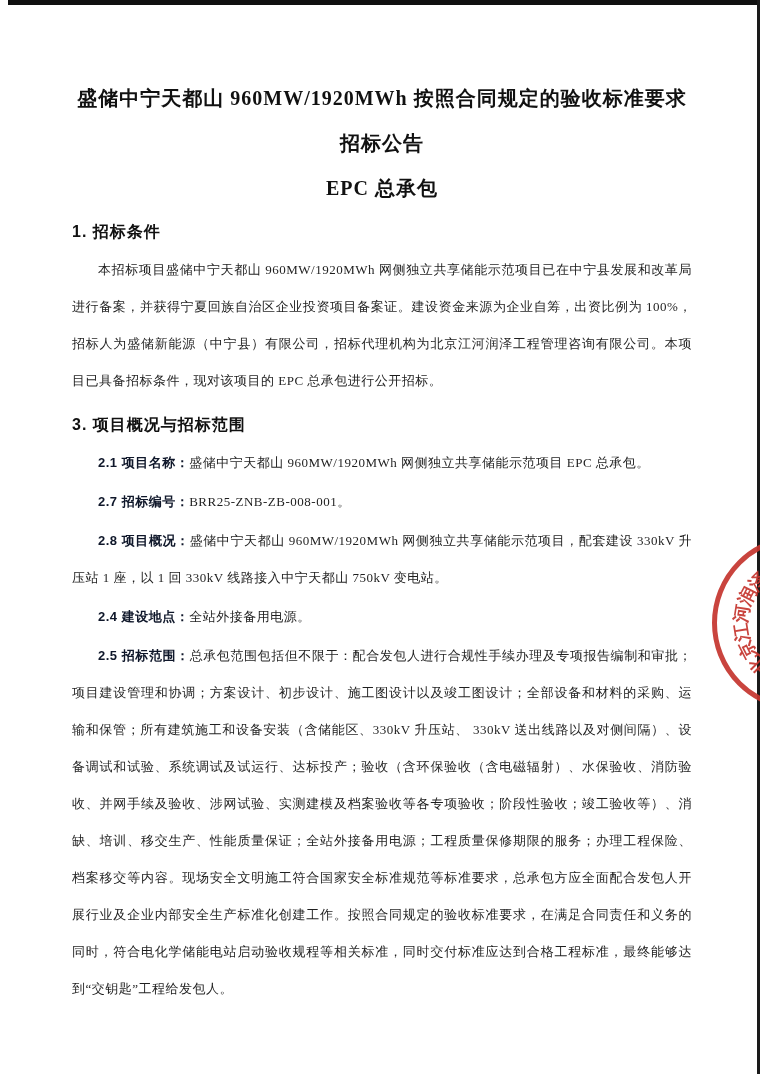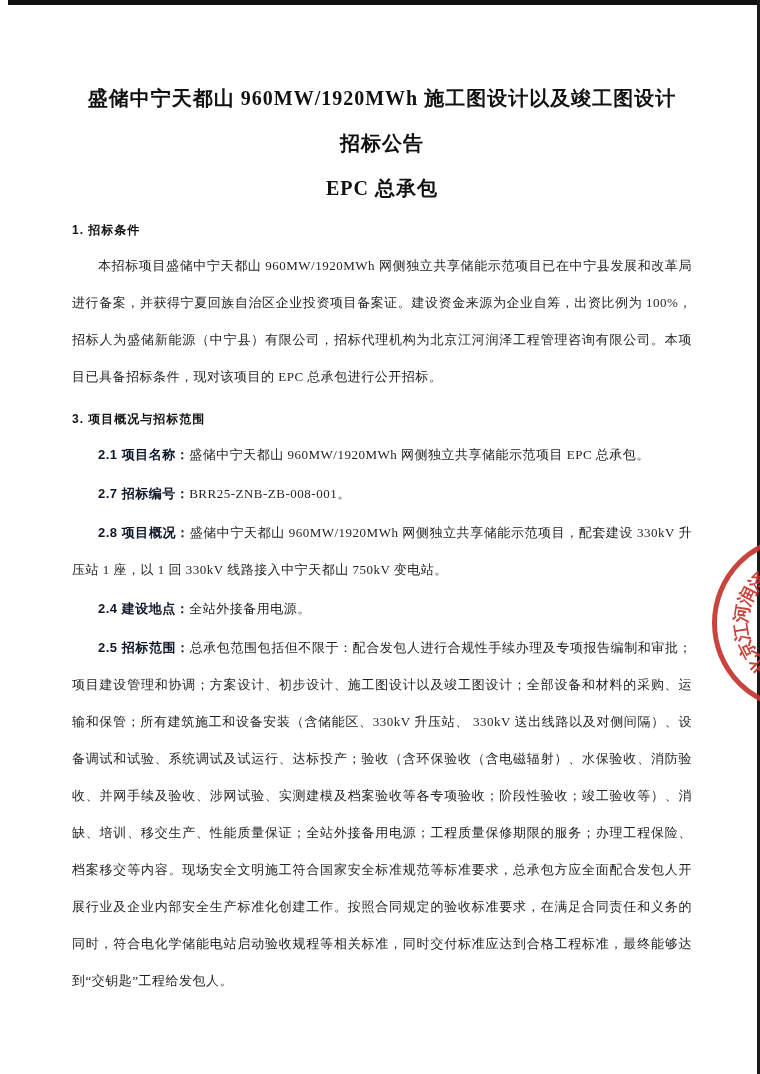--- a/index.html
+++ b/index.html
@@ -29,21 +29,21 @@
     text-align: center;
     font-weight: bold;
     font-size: 20px;
     line-height: 1.2;
     color: #111;
   }
   .title-block .t-line { margin: 0 0 21px 0; letter-spacing: 1px; }
   .sec-heading {
     font-family: "Liberation Sans", sans-serif;
     font-weight: bold;
-    font-size: 12px;
+    font-size: 16px;
     color: #111;
     margin: 16px 0 8px 0;
     letter-spacing: 1px;
   }
   .sec-heading.first { margin-top: 22px; }
   .body-par {
     font-size: 13px;
     line-height: 37px;
     text-align: justify;
     text-indent: 2em;
@@ -88,21 +88,21 @@
 <body>
 
 <div class="page">
 
   <div class="scan-edge-top"></div>
   <div class="scan-edge-right"></div>
 
   <div class="content">
 
     <div class="title-block">
-      <div class="t-line">盛储中宁天都山 960MW/1920MWh 施工图设计以及竣工图设计</div>
+      <div class="t-line">盛储中宁天都山 960MW/1920MWh 按照合同规定的验收标准要求</div>
       <div class="t-line">招标公告</div>
       <div class="t-line">EPC 总承包</div>
     </div>
 
     <div class="sec-heading first">1. 招标条件</div>
 
     <p class="body-par">本招标项目盛储中宁天都山 960MW/1920MWh 网侧独立共享储能示范项目已在中宁县发展和改革局进行备案，并获得宁夏回族自治区企业投资项目备案证。建设资金来源为企业自筹，出资比例为 100%，招标人为盛储新能源（中宁县）有限公司，招标代理机构为北京江河润泽工程管理咨询有限公司。本项目已具备招标条件，现对该项目的 EPC 总承包进行公开招标。</p>
 
     <div class="sec-heading">3. 项目概况与招标范围</div>
 

